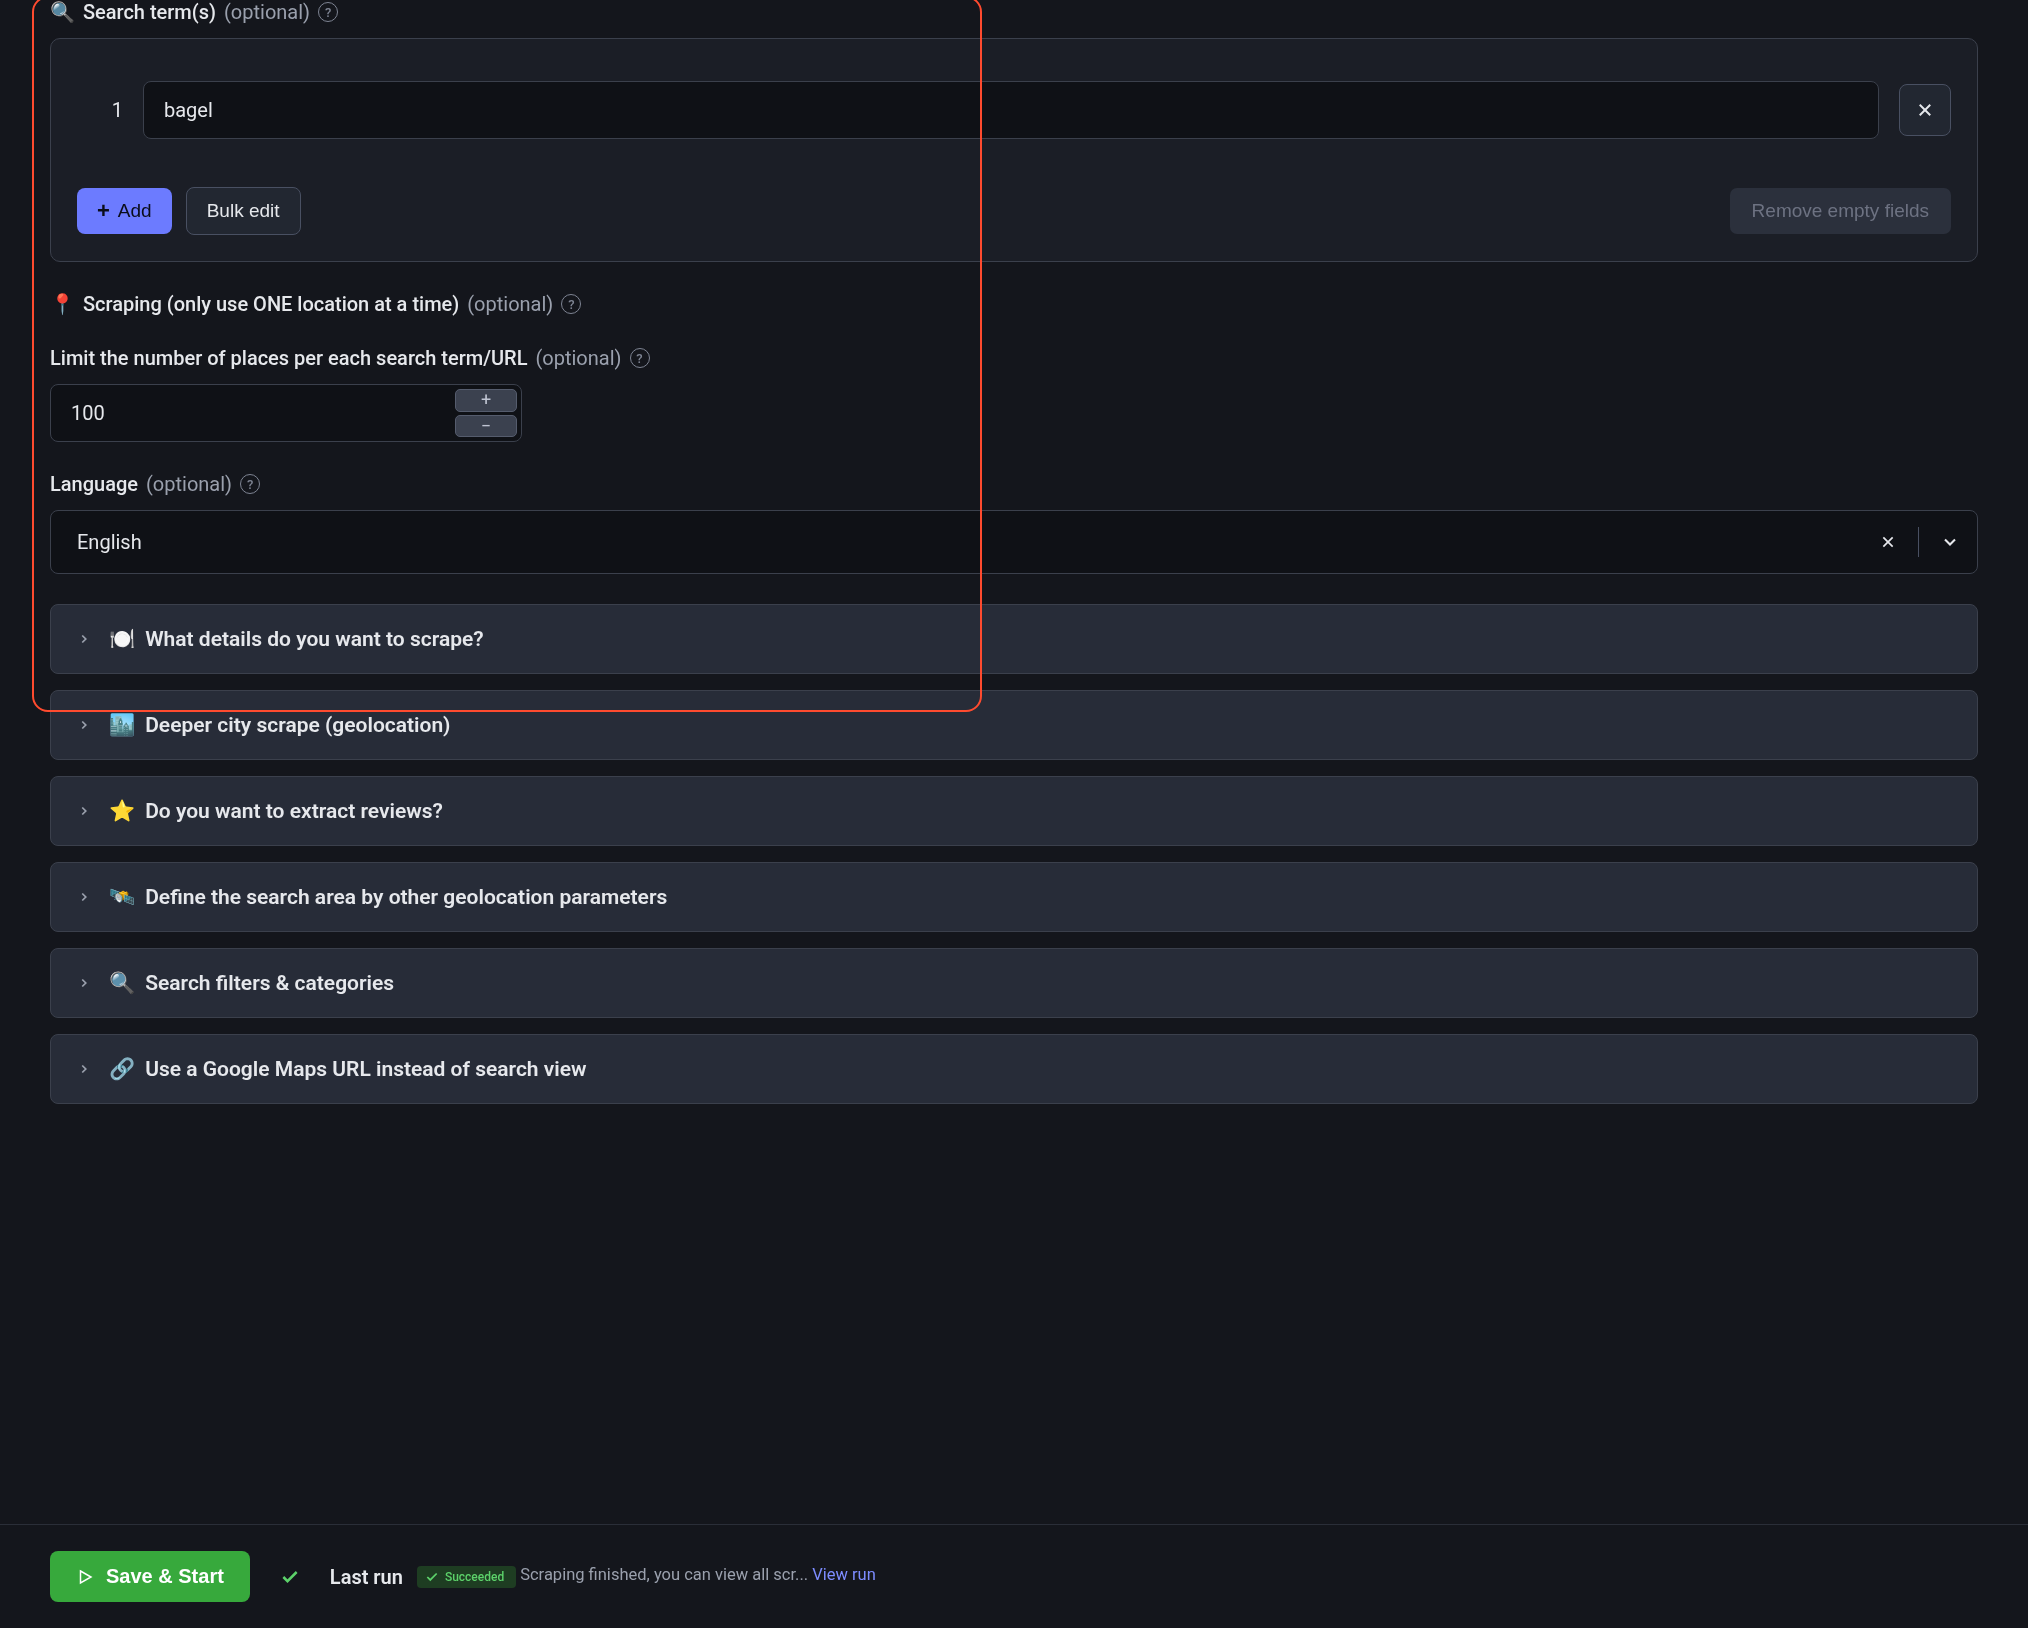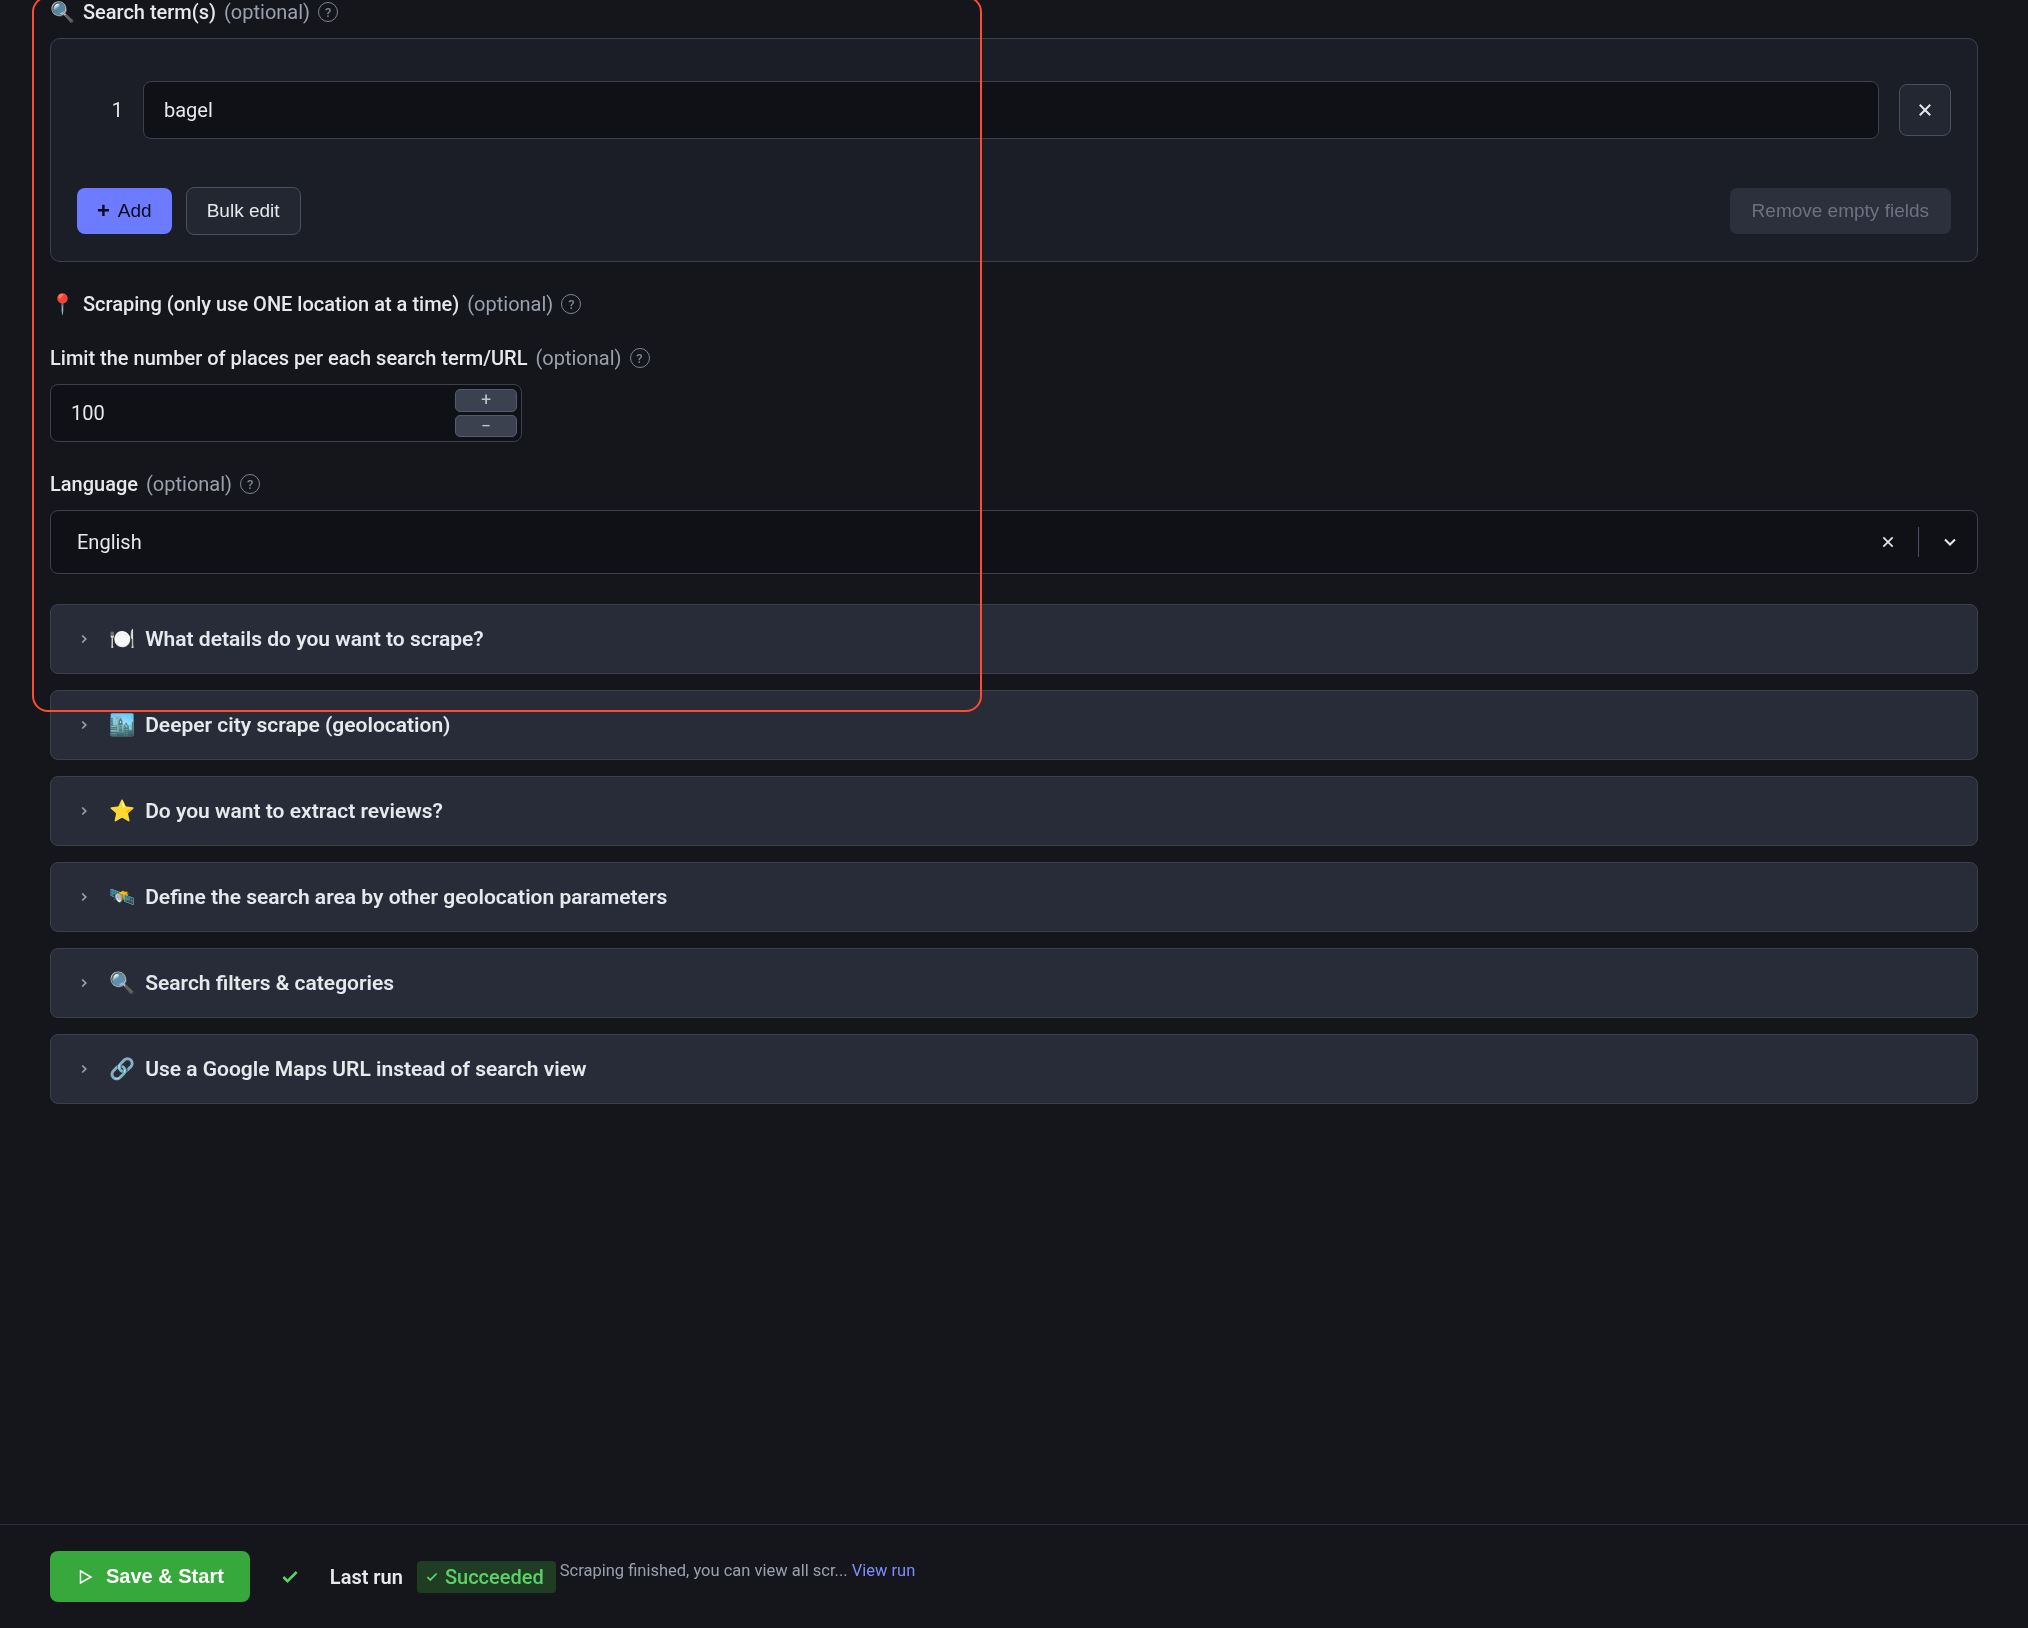--- a/index.html
+++ b/index.html
@@ -289,21 +289,21 @@
     display: flex;
     align-items: center;
     gap: 14px;
   }
   .lastrun-title { font-size: 20px; font-weight: 600; color: var(--text); }
   .succ-badge {
     background: var(--green-badge-bg);
     color: var(--green-badge-text);
     border-radius: 4px;
     padding: 4px 12px 4px 8px;
-    font-size: 20px;
+    font-size: 12px;
     font-weight: 500;
     display: inline-flex;
     align-items: center;
     gap: 6px;
   }
   .succ-badge svg { width: 14px; height: 14px; }
   .lastrun-sub {
     font-size: 16.5px;
     color: var(--text-muted);
   }

